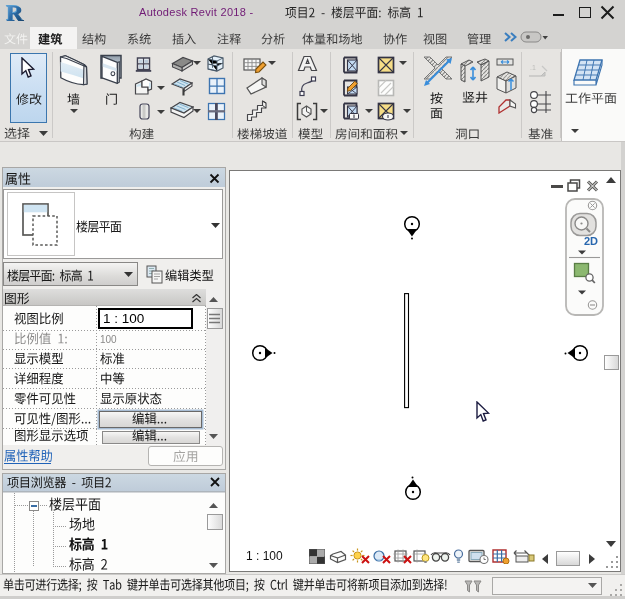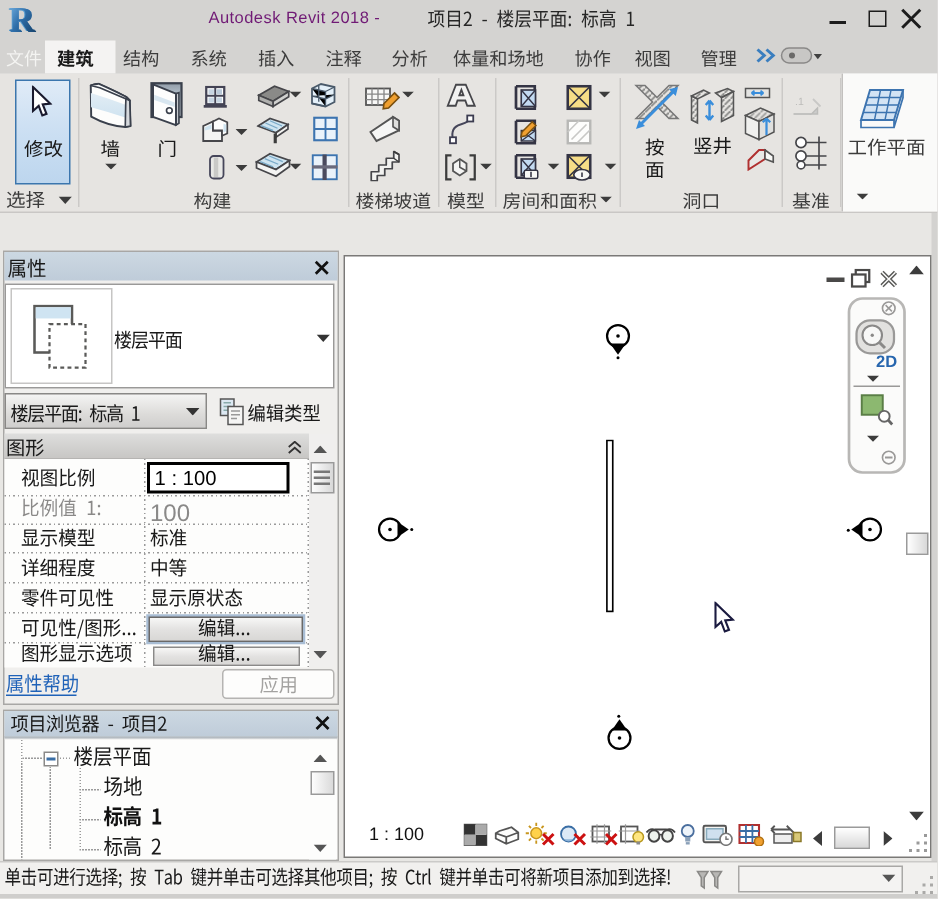--- a/index.html
+++ b/index.html
@@ -675,21 +675,21 @@
 <div style="position:absolute;left:103px;top:310.5px;font-size:13.5px;color:#000">1 : 100</div>
 <svg style="position:absolute;left:13.5px;top:331.1px;width:56.7px;height:15.6px;overflow:visible">
     <g fill="#8a8988" transform="translate(0,12.37) scale(0.01240,-0.01302)">
       <use href="#g66" x="0.0"></use>
       <use href="#g67" x="1000.0"></use>
       <use href="#g68" x="2000.0"></use>
       <use href="#g11" x="3500.0"></use>
       <use href="#g8" x="4055.0"></use>
     </g>
   </svg>
-<div style="position:absolute;left:100px;top:333.5px;font-size:16px;color:#8a8988">100</div>
+<div style="position:absolute;left:100px;top:333.5px;font-size:10px;color:#8a8988">100</div>
 <svg style="position:absolute;left:13.5px;top:351.1px;width:52.6px;height:15.6px;overflow:visible">
     <g fill="#1a1a1a" transform="translate(0,12.37) scale(0.01240,-0.01302)">
       <use href="#g69" x="0.0"></use>
       <use href="#g70" x="1000.0"></use>
       <use href="#g43" x="2000.0"></use>
       <use href="#g44" x="3000.0"></use>
     </g>
   </svg>
 <svg style="position:absolute;left:99.5px;top:351.1px;width:27.8px;height:15.6px;overflow:visible">
     <g fill="#1a1a1a" transform="translate(0,12.37) scale(0.01240,-0.01302)">

